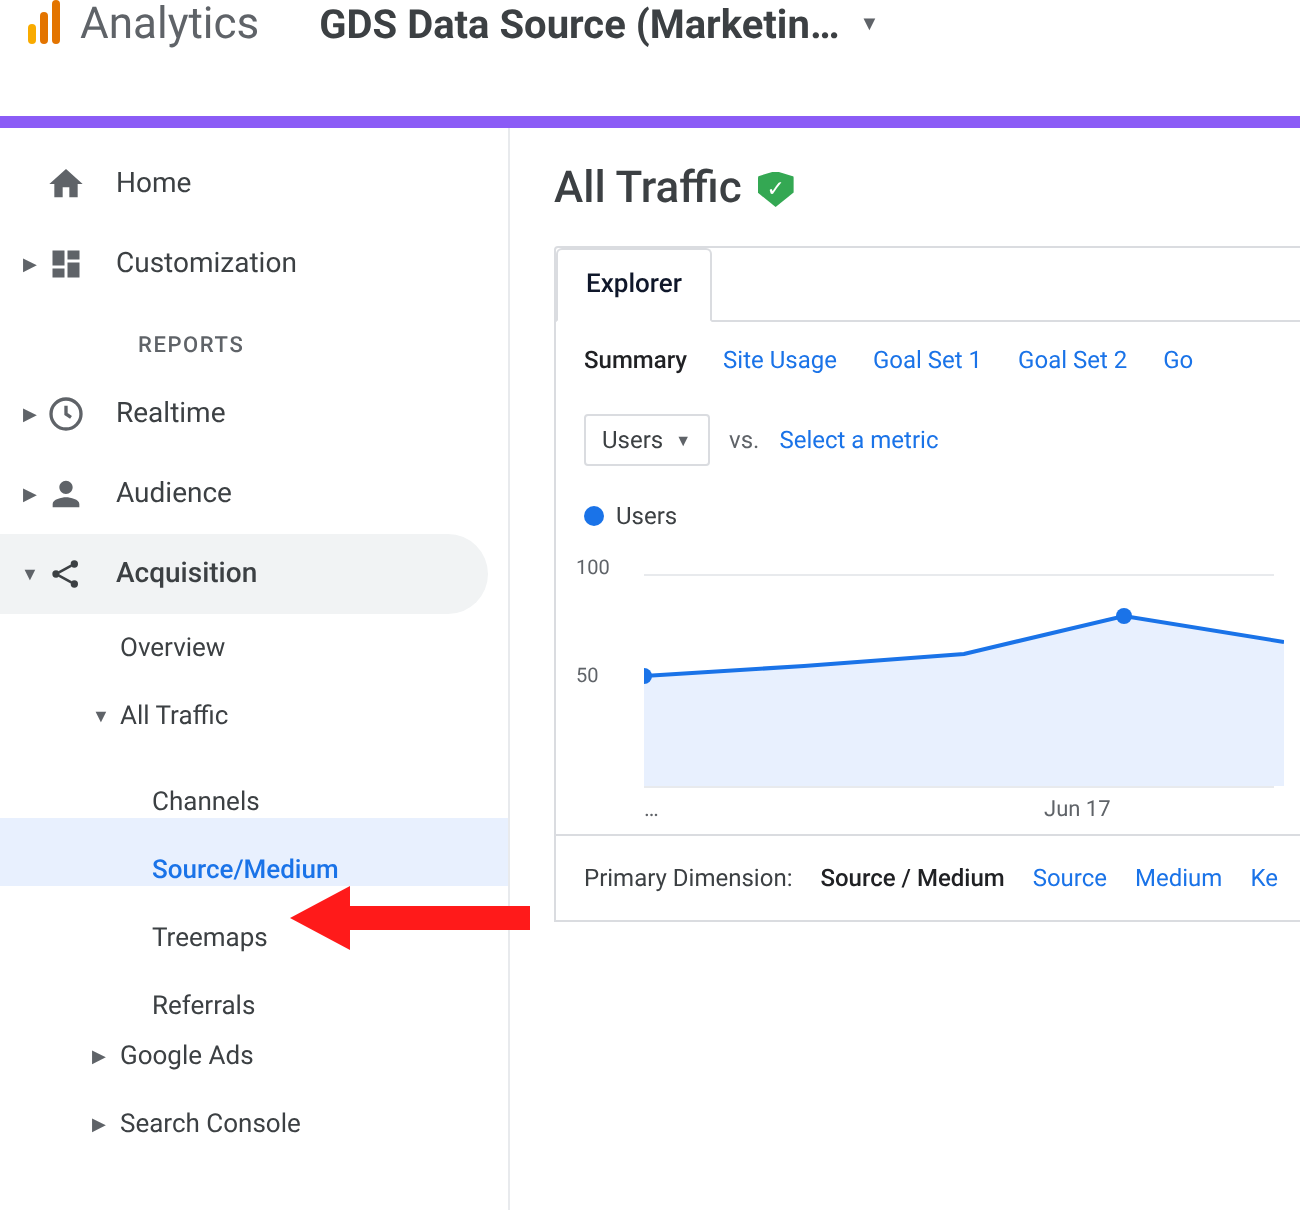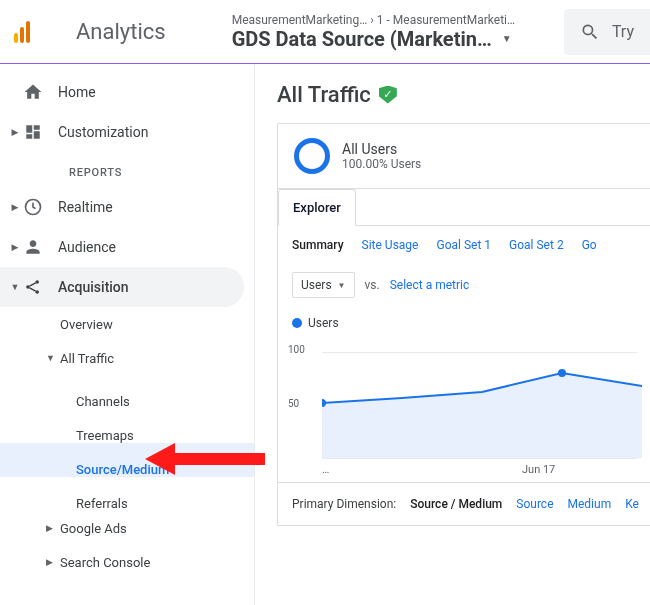--- a/index.html
+++ b/index.html
@@ -9,25 +9,24 @@
     background: #fff;
     width: 650px;
     height: 605px;
     overflow: hidden;
     position: relative;
     font-size: 14px;
   }
   
   .header {
     display: flex;
-    align-items: center;
+    align-items: flex-start;
     height: 64px;
     padding-left: 14px;
-    border-bottom: 1px solid #8b5cf6;
-    gap: 36px;
+    border-bottom: 6px solid #8b5cf6;
   }
   .logo { display: flex; align-items: flex-end; margin-right: 10px; }
   .logo .bar1 { width:4px; height:10px; background:#f9ab00; border-radius:2px; margin-right:2px;}
   .logo .bar2 { width:4px; height:16px; background:#e37400; border-radius:2px; margin-right:2px;}
   .logo .bar3 { width:4px; height:22px; background:#e37400; border-radius:2px;}
   .product-name { font-size: 22px; color:#5f6368; font-weight:400; margin-right:30px;}
   .breadcrumbs { flex:1; min-width:0; }
   .bc-top { font-size:12px; color:#5f6368; white-space:nowrap; overflow:hidden; text-overflow:ellipsis;}
   .bc-bottom { display:flex; align-items:center; gap:10px; }
   .bc-title { font-size:20px; color:#3c4043; white-space:nowrap; overflow:hidden; text-overflow:ellipsis; max-width:310px;font-weight:bold;}
@@ -91,31 +90,24 @@
 <body>
 
 <div class="header">
   <div class="logo">
     <span class="bar1"></span>
       <span class="bar2"></span>
       <span class="bar3"></span>
   </div>
   <div class="product-name">Analytics</div>
   <div class="breadcrumbs">
-    <div class="bc-top">MeasurementMarketing… › 1 - MeasurementMarketi…</div>
     <div class="bc-bottom">
       <div class="bc-title">GDS Data Source (Marketin…</div>
       <div class="bc-drop">▼</div>
     </div>
-  </div>
-  <div class="search-box">
-    <svg width="20" height="20" viewBox="0 0 24 24">
-        <path fill="#5f6368" d="M15.5 14h-.79l-.28-.27a6.5 6.5 0 1 0-.7.7l.27.28v.79l5 5L20.49 19l-5-5zm-6 0A4.5 4.5 0 1 1 14 9.5 4.49 4.49 0 0 1 9.5 14z"></path>
-      </svg>
-    <span class="q" style="margin-left:12px">Try</span>
   </div>
 </div>
 
 <div class="body">
   <div class="sidebar">
     <div class="side-item">
       <span class="caret"></span>
       <span class="icon">
           <svg width="20" height="20" viewBox="0 0 24 24">
             <path fill="#5f6368" d="M10 20v-6h4v6h5v-8h3L12 3 2 12h3v8z"></path>
@@ -168,25 +160,25 @@
         <span class="scaret"></span>
         <span>Overview</span>
       </div>
     <div class="sub-item">
         <span class="scaret">▼</span>
         <span>All Traffic</span>
       </div>
     <div class="sub2-item">
         <span>Channels</span>
       </div>
+    <div class="sub2-item selected">
+        <span>Source/Medium</span>
+      </div>
     <div class="sub2-item">
         <span>Treemaps</span>
-      </div>
-    <div class="sub2-item selected">
-        <span>Source/Medium</span>
       </div>
     <div class="sub2-item">
         <span>Referrals</span>
       </div>
     <div class="sub-item">
         <span class="scaret">▶</span>
         <span>Google Ads</span>
       </div>
     <div class="sub-item">
         <span class="scaret">▶</span>
@@ -194,27 +186,20 @@
       </div>
   </div>
 
   <div class="main">
     <div class="page-title">
       <span>All Traffic</span>
       <span class="shield">✓</span>
     </div>
 
     <div class="card">
-      <div class="segment-row">
-        <div class="seg-circle"></div>
-        <div>
-          <div class="seg-name">All Users</div>
-          <div class="seg-sub">100.00% Users</div>
-        </div>
-      </div>
 
       <div class="tabs">
         <div class="tab active">Explorer</div>
       </div>
 
       <div class="subtabs">
         <span class="st current">Summary</span>
         <span class="st">Site Usage</span>
         <span class="st">Goal Set 1</span>
         <span class="st">Goal Set 2</span>

